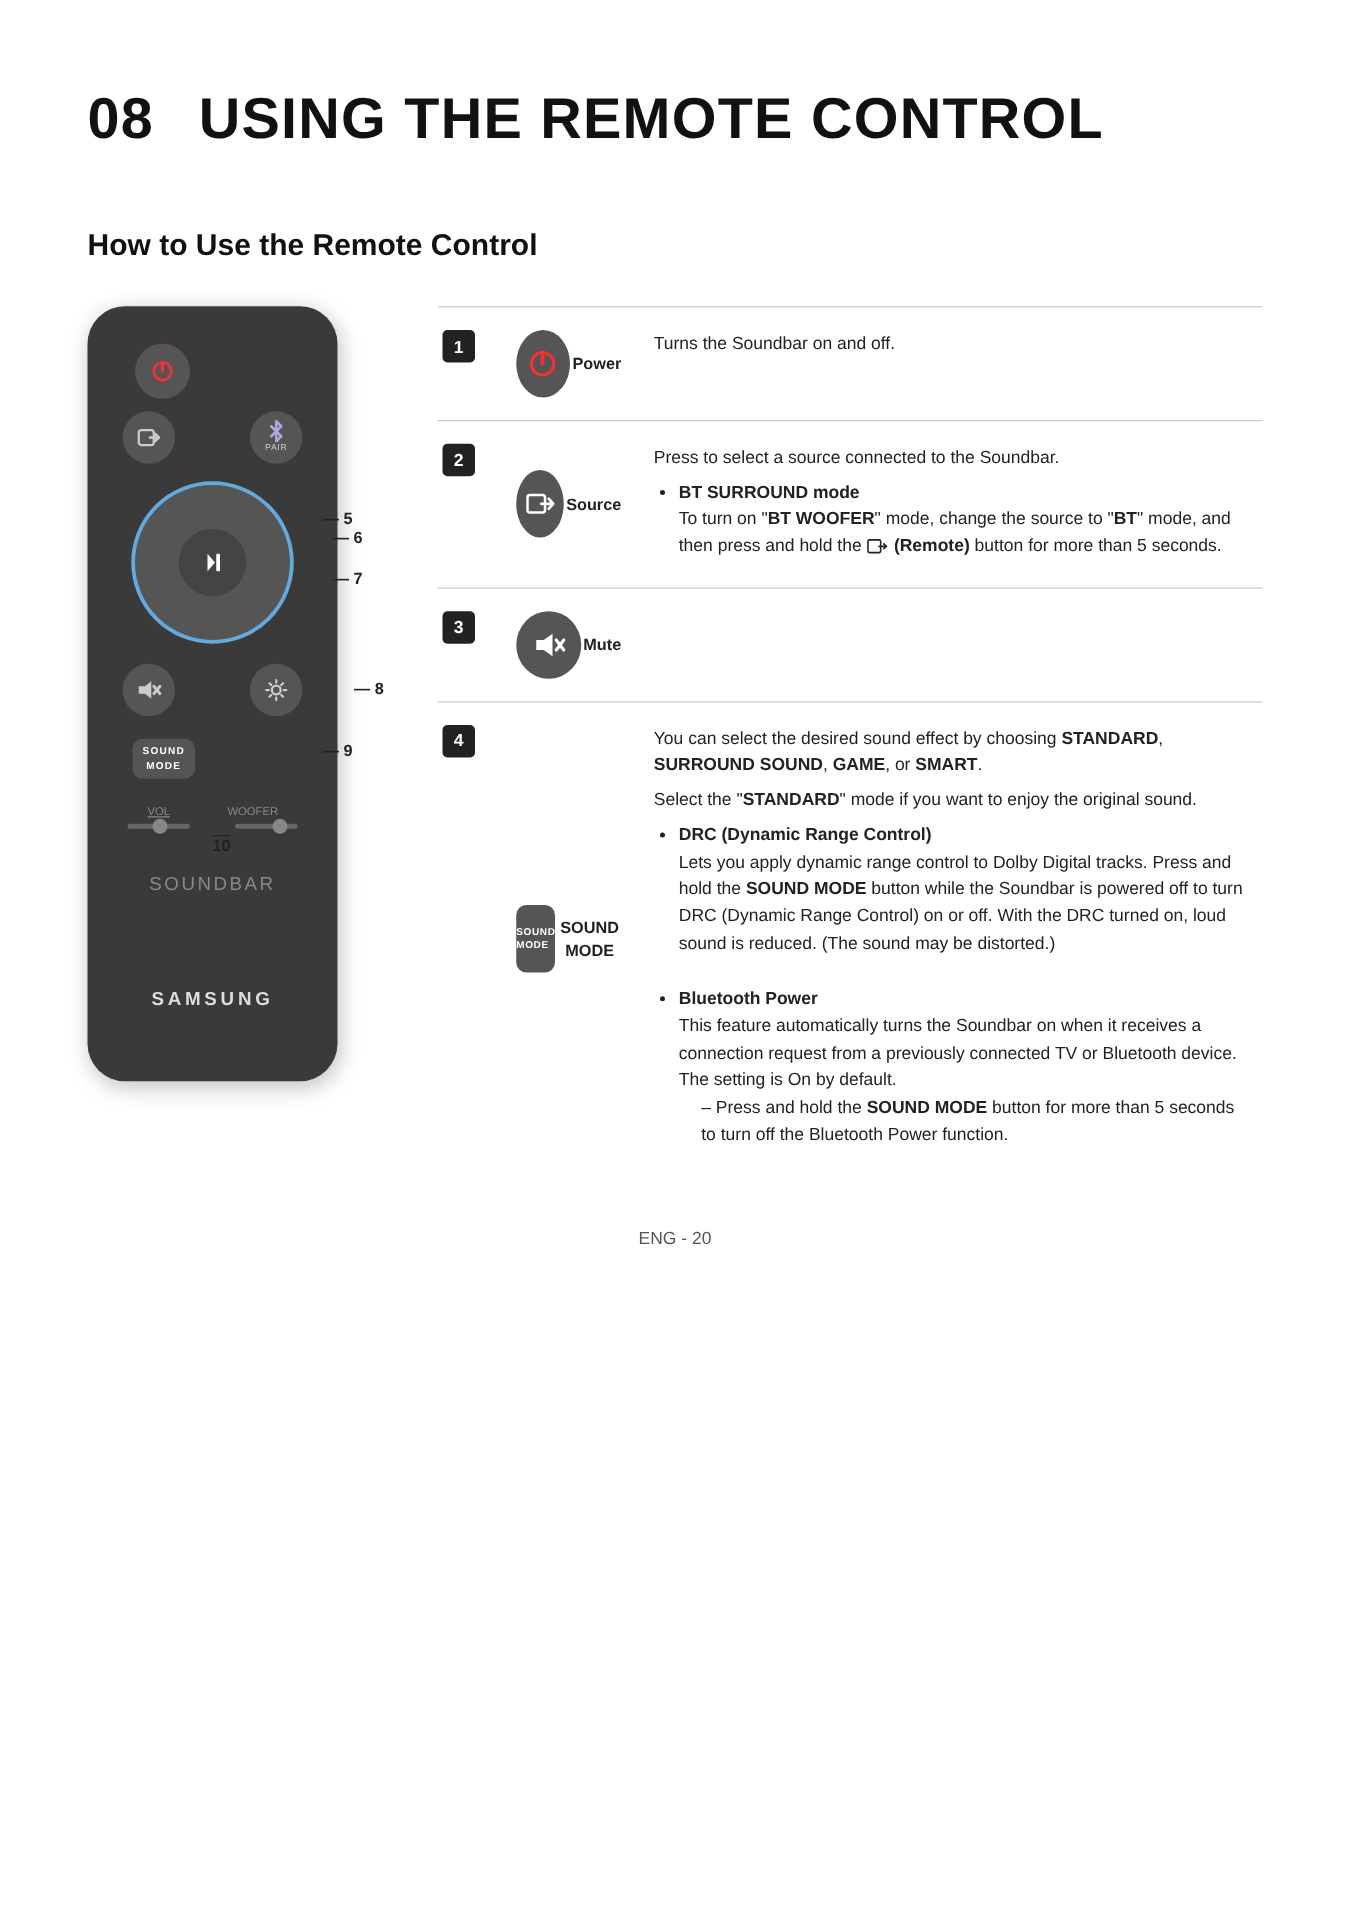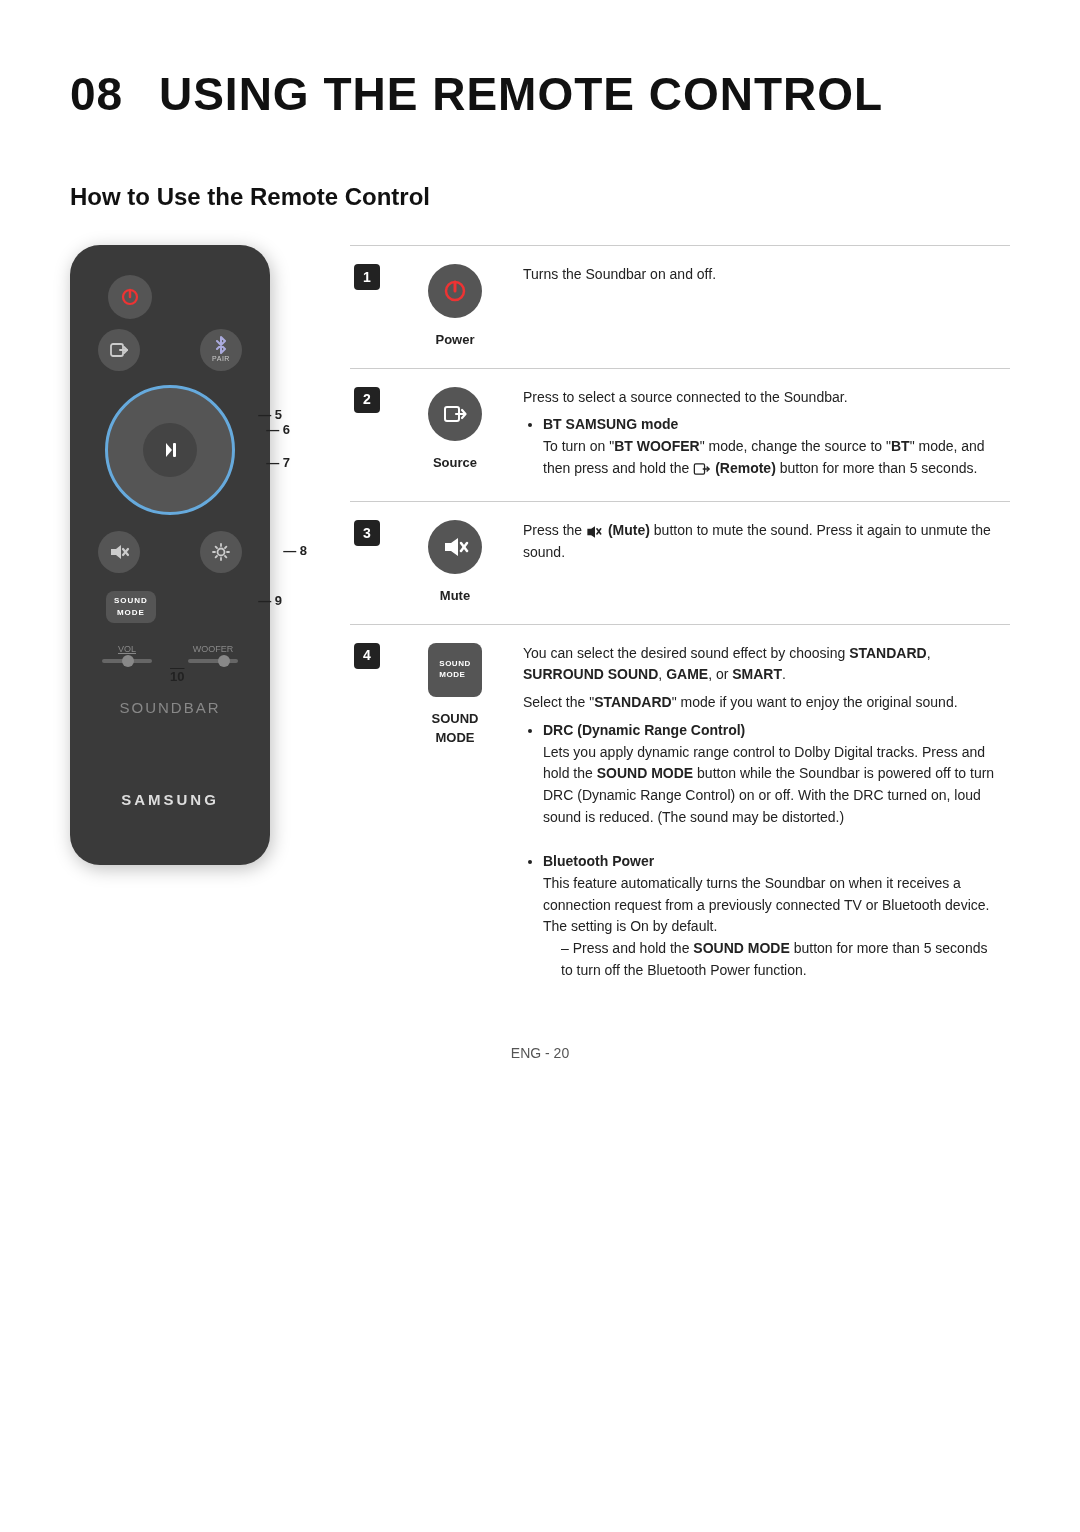--- a/index.html
+++ b/index.html
@@ -180,24 +180,23 @@
       padding: 18px 8px 18px 4px;
       display: flex;
       align-items: flex-start;
       justify-content: flex-start;
     }
     .info-icon-col {
       width: 100px;
       flex-shrink: 0;
       padding: 18px 8px;
       display: flex;
-      flex-direction: column;
-      align-items: center;
-      justify-content: flex-start;
-      gap: 12px;
+      align-items: center;
+      justify-content: flex-end;
+      gap: 2px;
     }
     .info-text-col {
       flex: 1;
       padding: 18px 12px 18px 18px;
       font-size: 14px;
       line-height: 1.55;
       color: #222;
     }
     .num-badge {
       background: #222;
@@ -374,21 +373,21 @@
         <span style="position:absolute; right:-30px; top:0px; font-size:13px; font-weight:700; color:#222;">— 9</span>
       </div>
 
       <div class="slider-row" style="margin-top:10px; position:relative;">
         <div style="text-align:center;">
           <div style="color:#888; font-size:9px; margin-bottom:2px;text-decoration:underline;">VOL</div>
           <div class="slider-track" style="width:50px;">
             <div style="position:absolute;left:20px;top:-4px;width:12px;height:12px;background:#888;border-radius:50%;"></div>
           </div>
         </div>
-        <div style="text-align:center; margin-left:12px;">
+        <div style="margin-left:12px;">
           <div style="color:#888; font-size:9px; margin-bottom:2px;">WOOFER</div>
           <div class="slider-track" style="width:50px;">
             <div style="position:absolute;left:30px;top:-4px;width:12px;height:12px;background:#888;border-radius:50%;"></div>
           </div>
         </div>
 
         <span style="position:absolute; left:50%; bottom:-24px; font-size:13px; font-weight:700; color:#222; text-decoration:overline;">10</span>
       </div>
 
       <div class="soundbar-label" style="margin-top:24px;">SOUNDBAR</div>
@@ -426,21 +425,21 @@
               <rect x="4" y="7" width="14" height="14" rx="2" fill="none" stroke="#fff" stroke-width="2"></rect>
               <line x1="15" y1="14" x2="24" y2="14" stroke="#fff" stroke-width="2.2" stroke-linecap="round"></line>
               <polyline points="21,10 24.5,14 21,18" fill="none" stroke="#fff" stroke-width="2.2" stroke-linecap="round" stroke-linejoin="round"></polyline>
             </svg>
         </div>
         <span class="icon-label">Source</span>
       </div>
       <div class="info-text-col">
         <p>Press to select a source connected to the Soundbar.</p>
         <ul class="bullet-list">
-          <li><span class="bold">BT SAMSUNG mode</span><br>
+          <li><span class="bold">BT SURROUND mode</span><br>
             To turn on "<span class="bold">BT WOOFER</span>" mode, change the source to "<span class="bold">BT</span>" mode, and then press and hold the 
             <svg width="18" height="14" viewBox="0 0 28 22" style="vertical-align:middle;">
                 <rect x="2" y="3" width="16" height="16" rx="2" fill="none" stroke="#222" stroke-width="2"></rect>
                 <line x1="16" y1="11" x2="25" y2="11" stroke="#222" stroke-width="2.2" stroke-linecap="round"></line>
                 <polyline points="22,8 25,11 22,14" fill="none" stroke="#222" stroke-width="2.2" stroke-linecap="round" stroke-linejoin="round"></polyline>
               </svg>
             <span class="bold">(Remote)</span> button for more than 5 seconds.
           </li>
         </ul>
       </div>
@@ -452,31 +451,20 @@
       </div>
       <div class="info-icon-col">
         <div class="icon-circle">
           <svg width="28" height="28" viewBox="0 0 28 28">
               <polygon points="4,10 10,10 17,5 17,23 10,18 4,18" fill="#fff"></polygon>
               <line x1="20" y1="10" x2="26" y2="18" stroke="#fff" stroke-width="2.5" stroke-linecap="round"></line>
               <line x1="26" y1="10" x2="20" y2="18" stroke="#fff" stroke-width="2.5" stroke-linecap="round"></line>
             </svg>
         </div>
         <span class="icon-label">Mute</span>
-      </div>
-      <div class="info-text-col">
-        <p>
-          Press the 
-          <svg width="18" height="14" viewBox="0 0 28 22" style="vertical-align:middle;">
-              <polygon points="2,6 8,6 14,2 14,20 8,16 2,16" fill="#222"></polygon>
-              <line x1="17" y1="6" x2="23" y2="14" stroke="#222" stroke-width="2.5" stroke-linecap="round"></line>
-              <line x1="23" y1="6" x2="17" y2="14" stroke="#222" stroke-width="2.5" stroke-linecap="round"></line>
-            </svg>
-          <span class="bold"> (Mute)</span> button to mute the sound. Press it again to unmute the sound.
-        </p>
       </div>
     </div>
 
     <div class="info-row" style="border-bottom:none;">
       <div class="info-num-col">
         <div class="num-badge">4</div>
       </div>
       <div class="info-icon-col">
         <div class="icon-soundmode">
           SOUND<br>MODE

